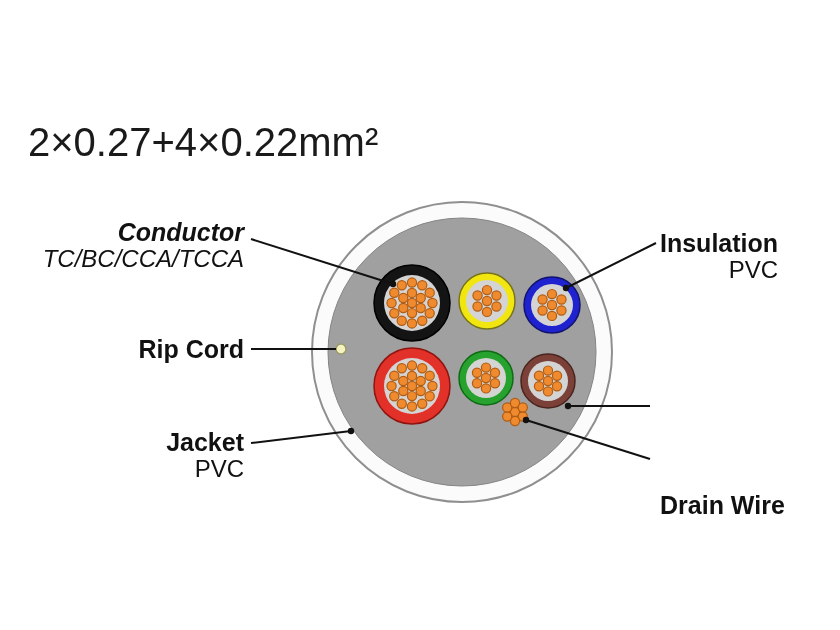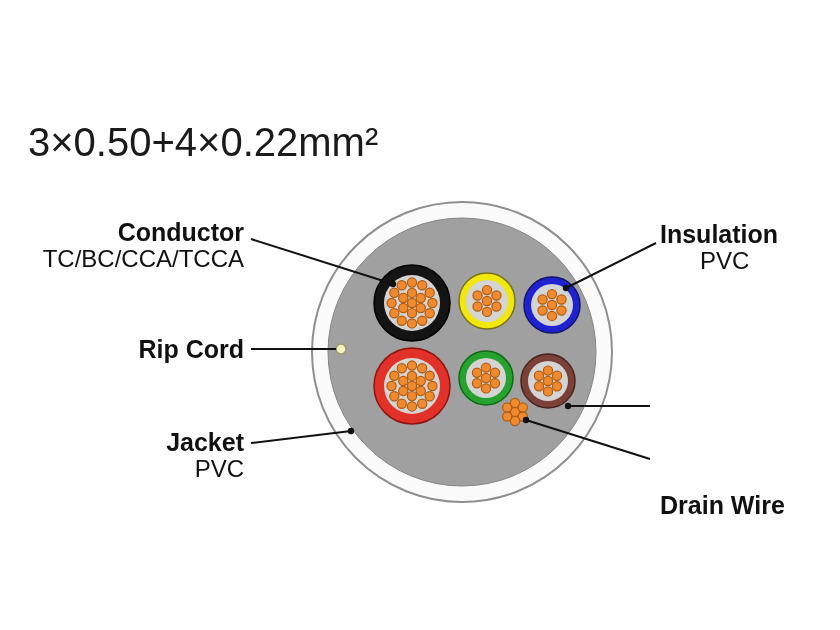--- a/index.html
+++ b/index.html
@@ -10,33 +10,33 @@
   .title{
     position:absolute;left:28px;top:120px;
     font-size:40px;font-weight:400;letter-spacing:0;color:#1a1a1a;
   }
   .diagram-svg{position:absolute;left:0;top:0;}
   .label{position:absolute;line-height:1.06;}
   .label .main{font-weight:bold;font-size:25px;}
   .label .sub{font-weight:400;font-size:24px;padding-left:40px;}
   .left-col{left:0;width:244px;text-align:right;}
   .right-col{left:660px;text-align:left;}
-  #label-conductor{top:219px;}
-  #label-insulation{top:221px;}
+  #label-conductor{top:219px;font-style:italic;}
+  #label-insulation{top:230px;text-align:right;}
   #label-rip-cord{top:336px;}
   #label-al-pet{top:392px;}
   #label-jacket{top:429px;}
   #label-drain-wire{top:445px;margin-top:47px;}
 </style>
 </head>
 <body>
 
 <div class="page">
 
-  <div class="title">3×0.50+4×0.22mm²</div>
+  <div class="title">2×0.27+4×0.22mm²</div>
 
   <svg id="diagram-svg" class="diagram-svg" width="840" height="630" viewBox="0 0 840 630">
       <circle cx="462" cy="352" r="150" fill="#fbfbfb" stroke="#8f8f8f" stroke-width="2"></circle>
       <circle cx="462" cy="352" r="134" fill="#a0a0a0" stroke="#858585" stroke-width="1"></circle>
       <circle cx="341" cy="349" r="5" fill="#f7f3c0" stroke="#9a9a6a" stroke-width="1.5"></circle>
       <circle cx="412" cy="303" r="38" fill="#141414" stroke="#000000" stroke-width="1.5"></circle>
       <circle cx="412" cy="303" r="28" fill="#d4d4d4"></circle>
       <circle cx="412" cy="303" r="4.6" fill="#f08a2e" stroke="#b05c12" stroke-width="1.2"></circle>
       <circle cx="420.72953607014716" cy="308.04" r="4.6" fill="#f08a2e" stroke="#b05c12" stroke-width="1.2"></circle>
       <circle cx="412" cy="313.08" r="4.6" fill="#f08a2e" stroke="#b05c12" stroke-width="1.2"></circle>

